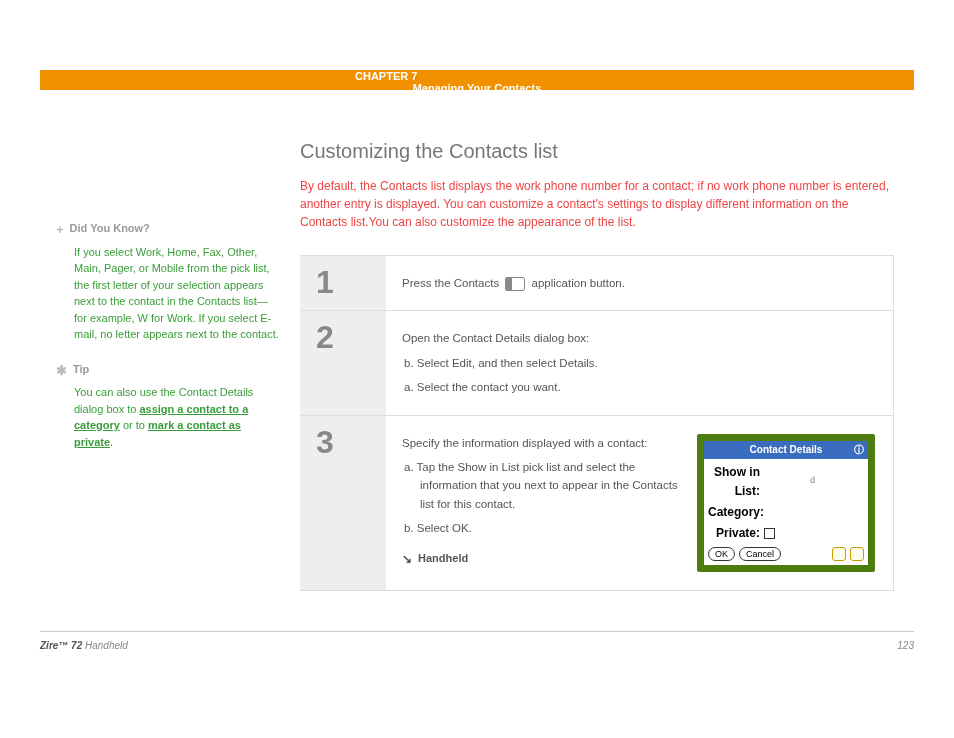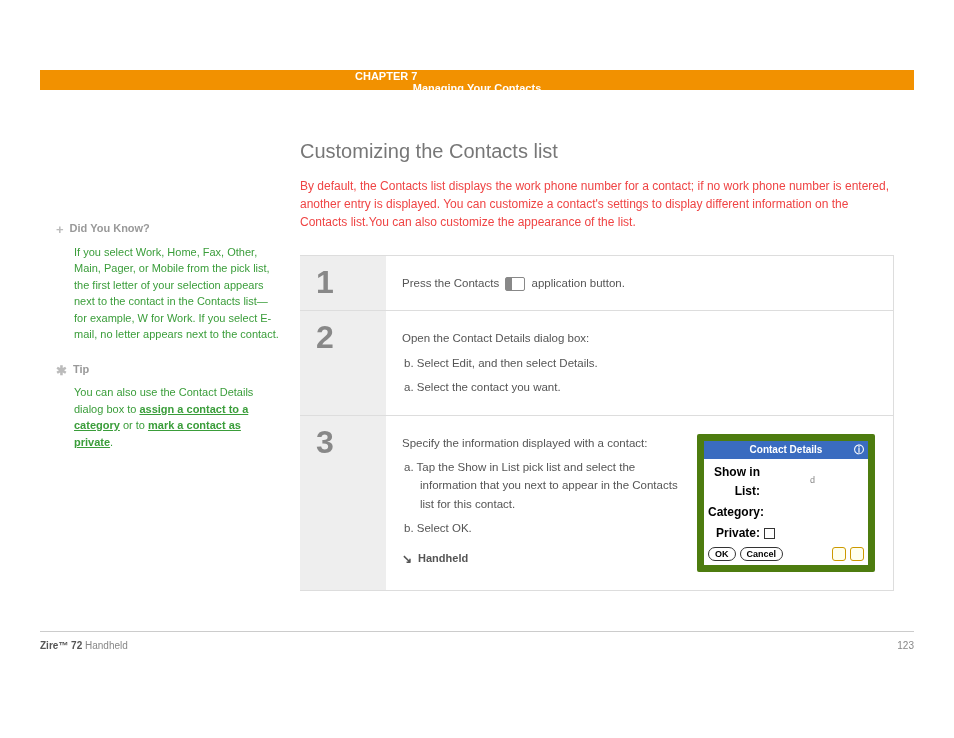--- a/index.html
+++ b/index.html
@@ -225,37 +225,37 @@
     align-items: center;
   }
   .device-btn {
     border: 1px solid #333;
     border-radius: 8px;
     padding: 0 6px;
     font-size: 9px;
     color: #000;
     background: #fff;
     line-height: 12px;
-    font-weight: bold;
   }
   .device-icon-block {
     border: 1px solid #c90;
     width: 12px;
     height: 12px;
     border-radius: 3px;
     background: #ffe;
   }
   .footer-rule {
     border-top: 1px solid #ccc;
     margin-top: 40px;
     padding-top: 8px;
     display: flex;
     justify-content: space-between;
     font-size: 10px;
     color: #888;
+    font-style: italic;
   }
   .footer-left b {
     color: #555;
   }
 </style>
 </head>
 <body>
 
 <div class="page">
   <div class="header-bar">

